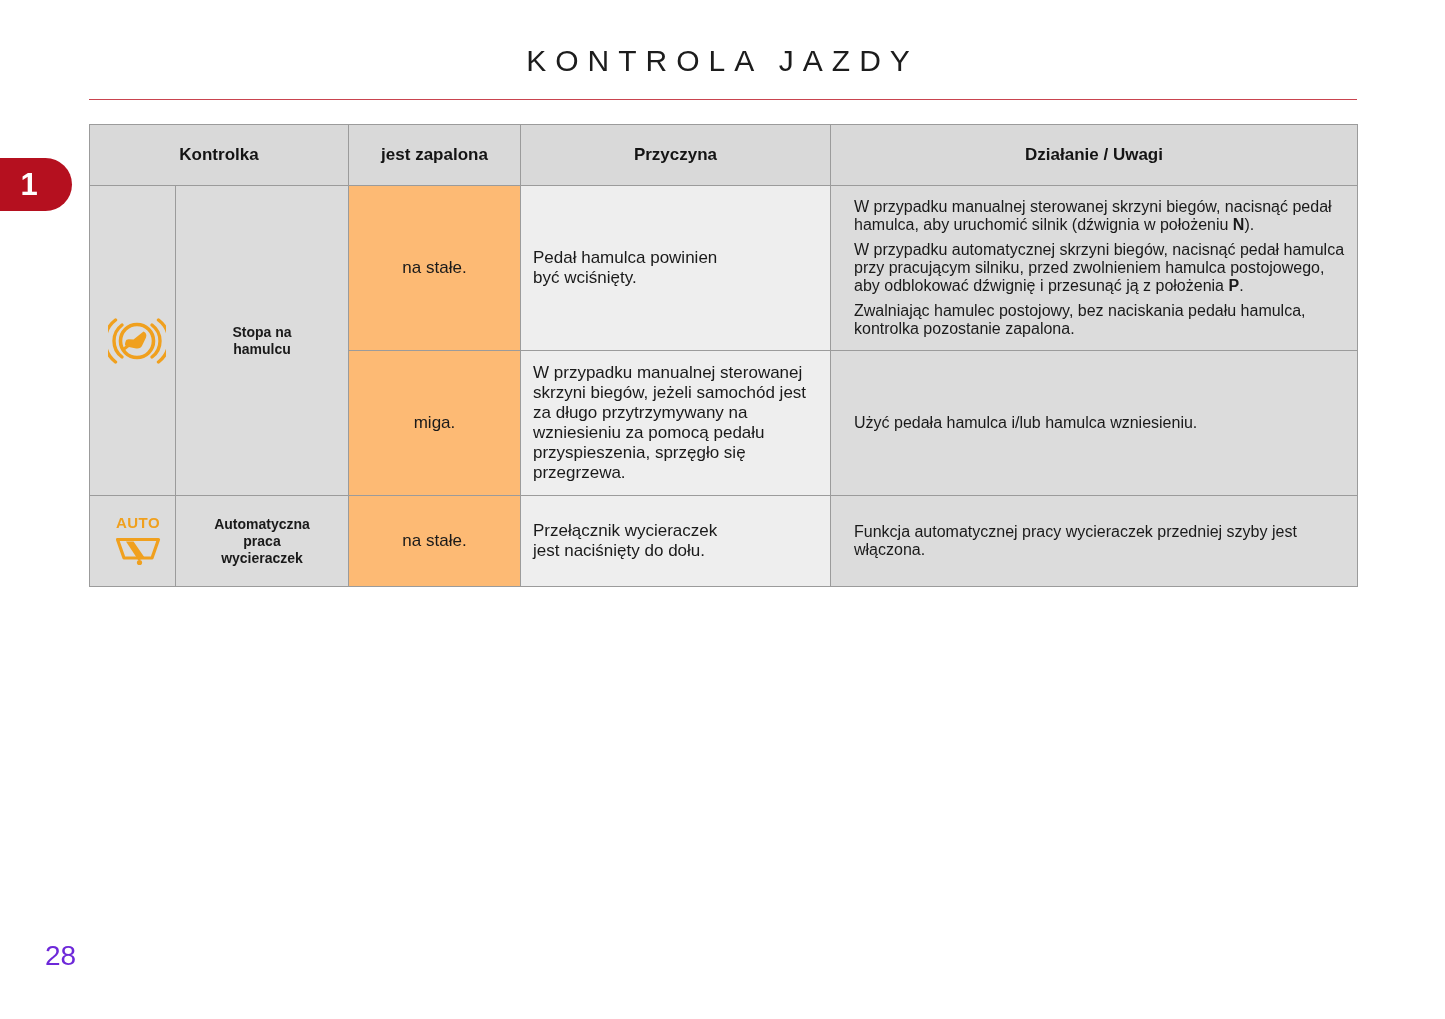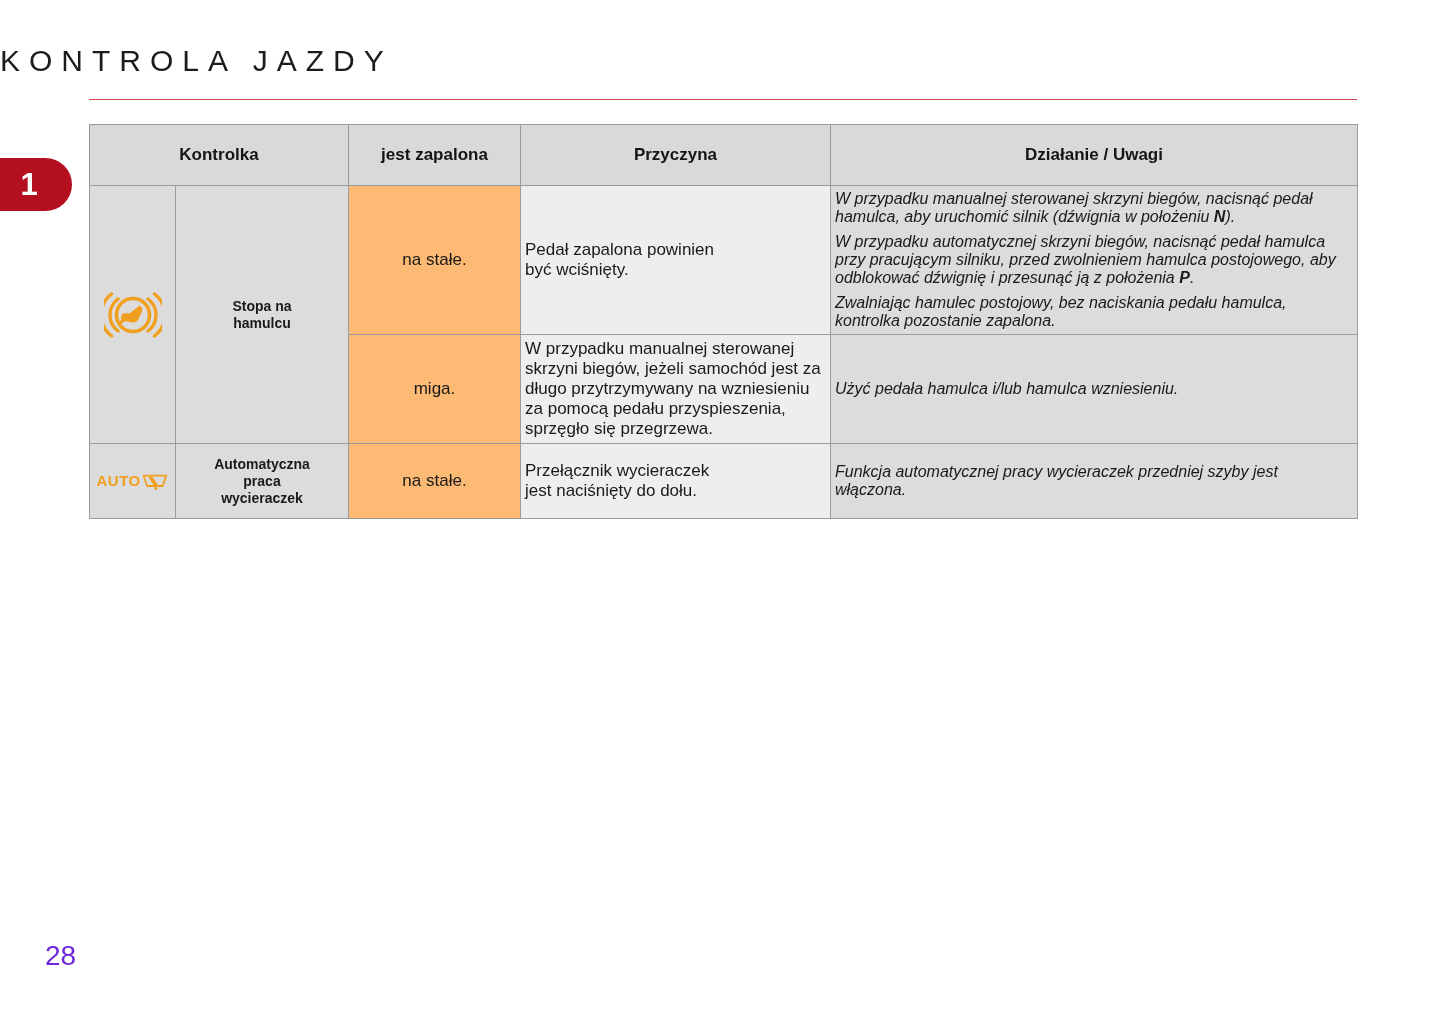--- a/index.html
+++ b/index.html
@@ -16,21 +16,21 @@
     color: #1a1a1a;
     overflow: hidden;
   }
 
   
   .page-title {
     position: absolute;
     top: 44px;
     left: 0;
     width: 1445px;
-    text-align: left;
+    text-align: center;
     font-size: 30px;
     font-weight: 400;
     letter-spacing: 9px;
     color: #1c1c1c;
     font-family: "Liberation Sans", sans-serif;
   }
   .title-rule {
     position: absolute;
     top: 99px;
     left: 89px;
@@ -68,21 +68,21 @@
   }
   table.ctable {
     width: 1268px;
     border-collapse: collapse;
     table-layout: fixed;
     background: #e0e0e0;
   }
   table.ctable td, table.ctable th {
     border: 1px solid #9b9b9b;
     vertical-align: middle;
-    padding: 4px;
+    padding: 12px;
   }
   
   col.c-icon  { width: 86px; }
   col.c-name  { width: 173px; }
   col.c-state { width: 172px; }
   col.c-cause { width: 310px; }
   col.c-act   { width: 527px; }
 
   thead th {
     background: #d9d9d9;
@@ -118,37 +118,37 @@
     text-align: center;
     font-size: 17px;
   }
   td.cause-cell {
     padding: 10px 14px;
   }
   td.action-cell {
     background: #dcdcdc;
     padding: 10px 14px 10px 13px;
   }
-  .para { margin: 0 0 7px 0; font-style: italic; }
+  .para { margin: 0 0 7px 11px; }
   .para:last-child { margin-bottom: 0; }
   .para b { font-weight: 700; }
 
   
   .icon-box {
     width: 70px;
     height: 64px;
     display: inline-flex;
     align-items: center;
     justify-content: center;
   }
   .auto-icon-box {
     width: 72px;
     height: 66px;
     display: inline-flex;
-    flex-direction: row;
+    flex-direction: column;
     align-items: center;
     justify-content: center;
   }
   .auto-label {
     font-size: 15px;
     font-weight: 700;
     color: #f0a01e;
     letter-spacing: 0.5px;
     line-height: 1;
     margin-bottom: 1px;
@@ -213,21 +213,21 @@
           </span>
         </td>
         <td class="name-cell" rowspan="2">
           <span style="white-space:pre-line">Stopa na
 hamulcu</span>
         </td>
         <td class="state-cell">
           <span>na stałe.</span>
         </td>
         <td class="cell light cause-cell">
-          <span style="white-space:pre-line">Pedał zapalona powinien
+          <span style="white-space:pre-line">Pedał hamulca powinien
 być wciśnięty.</span>
         </td>
         <td class="action-cell">
           <p class="para"><span>W przypadku manualnej sterowanej skrzyni biegów, nacisnąć pedał hamulca, aby uruchomić silnik (dźwignia w położeniu </span><b>N</b><span>).</span></p>
           <p class="para"><span>W przypadku automatycznej skrzyni biegów, nacisnąć pedał hamulca przy pracującym silniku, przed zwolnieniem hamulca postojowego, aby odblokować dźwignię i przesunąć ją z położenia </span><b>P</b><span>.</span></p>
           <p class="para"><span>Zwalniając hamulec postojowy, bez naciskania pedału hamulca, kontrolka pozostanie zapalona.</span></p>
         </td>
       </tr>
 
       <tr>

